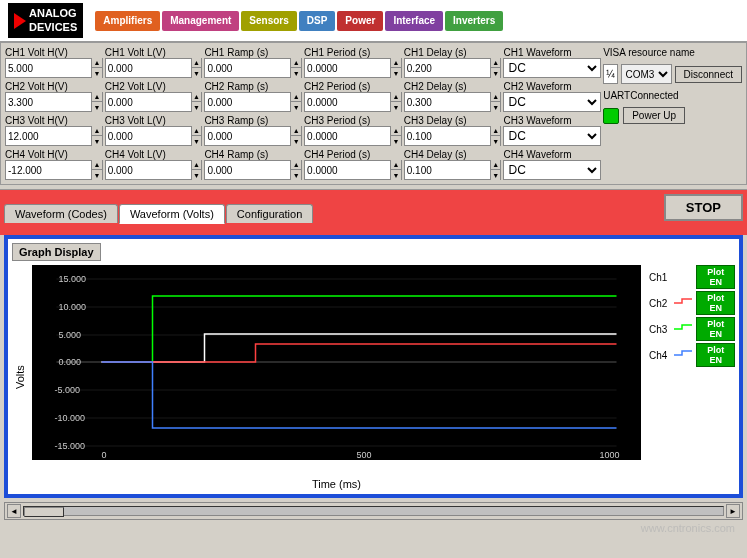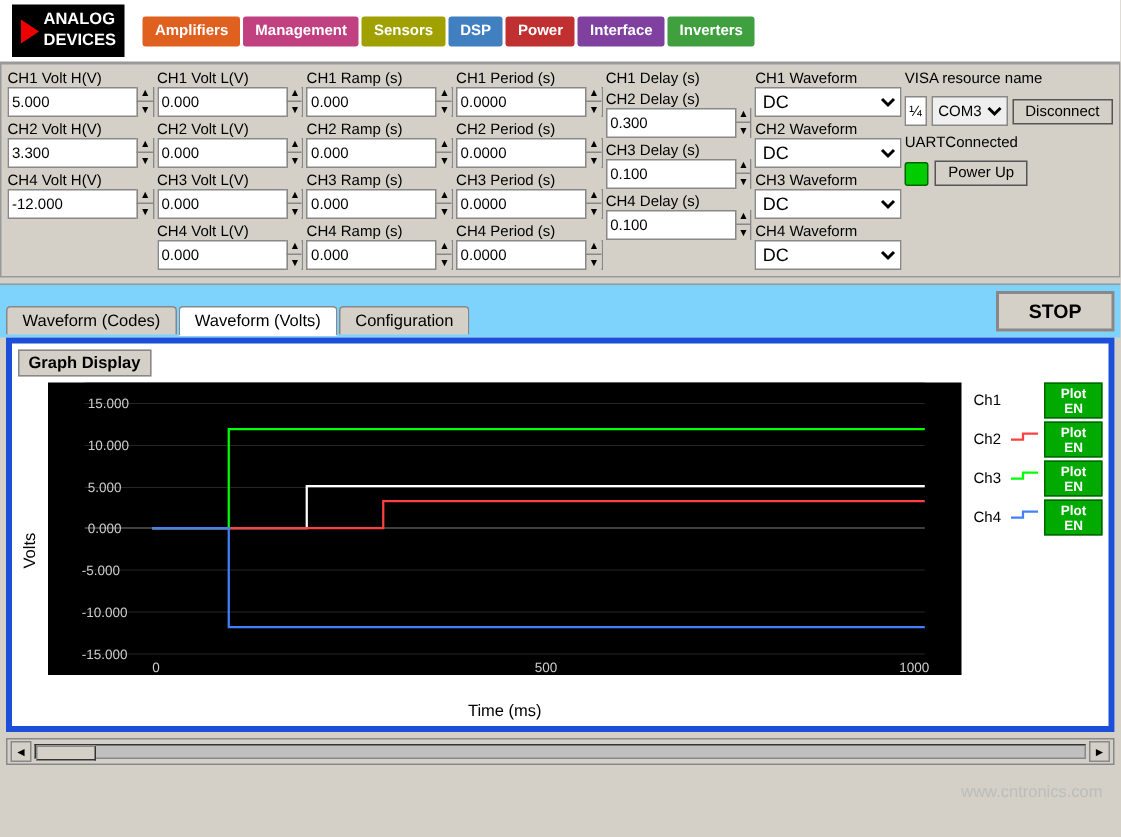--- a/index.html
+++ b/index.html
@@ -27,21 +27,21 @@
 
     
     .wave-select { font-size: 12px; width: 100%; height: 20px; background: #fff; border: 1px solid #888; }
     .btn-disconnect { background: #d4d0c8; border: 1px solid #555; font-size: 10px; padding: 2px 8px; cursor: pointer; }
     .btn-powerup { background: #d4d0c8; border: 1px solid #555; font-size: 10px; padding: 2px 8px; cursor: pointer; }
     .uart-row { display: flex; align-items: center; gap: 4px; }
     .uart-label { font-size: 10px; }
     .uart-led { width: 16px; height: 16px; background: #00cc00; border: 1px solid #006600; border-radius: 2px; }
 
     
-    #tab-bar { display: flex; align-items: flex-end; background: #7dd3fc; padding: 4px 4px 2px 4px; gap: 1px; border-top: 1px solid #999; }
+    #tab-bar { display: flex; align-items: flex-end; background: #ef4444; padding: 4px 4px 12px 4px; gap: 1px; border-top: 1px solid #999; }
     .tab { padding: 3px 10px; background: #d4d0c8; border: 1px solid #888; border-bottom: none; cursor: pointer; font-size: 11px; border-radius: 3px 3px 0 0; }
     .tab.active { background: #fff; border-bottom: 1px solid #fff; z-index: 2; position: relative; top: 1px; }
     #stop-btn { margin-left: auto; background: #d4d0c8; border: 2px solid #888; padding: 4px 20px; font-size: 13px; font-weight: bold; cursor: pointer; margin-bottom: 2px; }
 
     
     #graph-panel { background: #ffffff; border: 4px solid #1d4ed8; margin: 0 4px 4px 4px; padding: 4px; position: relative; }
     #graph-display-label { font-size: 11px; font-weight: bold; color: #000; margin-bottom: 4px; background: #d4d0c8; border: 1px solid #888; padding: 2px 6px; display: inline-block; }
     #graph-area { display: flex; gap: 4px; }
     #y-axis-label { writing-mode: vertical-rl; transform: rotate(180deg); font-size: 11px; text-align: center; color: #000; padding: 0 2px; }
     #chart-container { flex: 1; position: relative; }
@@ -105,20 +105,30 @@
       <div class="ctrl-label">CH2 Volt H(V)</div>
       <div class="ctrl-input-row">
         <input type="text" value="3.300" style="">
         <div class="ctrl-spinners">
           <button class="ctrl-spinner">▲</button>
           <button class="ctrl-spinner">▼</button>
         </div>
       </div>
     </div>
     <div class="ctrl-group">
+      <div class="ctrl-label">CH3 Volt H(V)</div>
+      <div class="ctrl-input-row">
+        <input type="text" value="12.000" style="">
+        <div class="ctrl-spinners">
+          <button class="ctrl-spinner">▲</button>
+          <button class="ctrl-spinner">▼</button>
+        </div>
+      </div>
+    </div>
+    <div class="ctrl-group">
       <div class="ctrl-label">CH4 Volt H(V)</div>
       <div class="ctrl-input-row">
         <input type="text" value="-12.000" style="">
         <div class="ctrl-spinners">
           <button class="ctrl-spinner">▲</button>
           <button class="ctrl-spinner">▼</button>
         </div>
       </div>
     </div>
   </div>
@@ -248,20 +258,27 @@
           <button class="ctrl-spinner">▲</button>
           <button class="ctrl-spinner">▼</button>
         </div>
       </div>
     </div>
   </div>
 
   <div class="ctrl-col">
     <div class="ctrl-group">
       <div class="ctrl-label">CH1 Delay (s)</div>
+      <div class="ctrl-input-row">
+        <input type="text" value="0.200" style="">
+        <div class="ctrl-spinners">
+          <button class="ctrl-spinner">▲</button>
+          <button class="ctrl-spinner">▼</button>
+        </div>
+      </div>
     </div>
     <div class="ctrl-group">
       <div class="ctrl-label">CH2 Delay (s)</div>
       <div class="ctrl-input-row">
         <input type="text" value="0.300" style="">
         <div class="ctrl-spinners">
           <button class="ctrl-spinner">▲</button>
           <button class="ctrl-spinner">▼</button>
         </div>
       </div>

